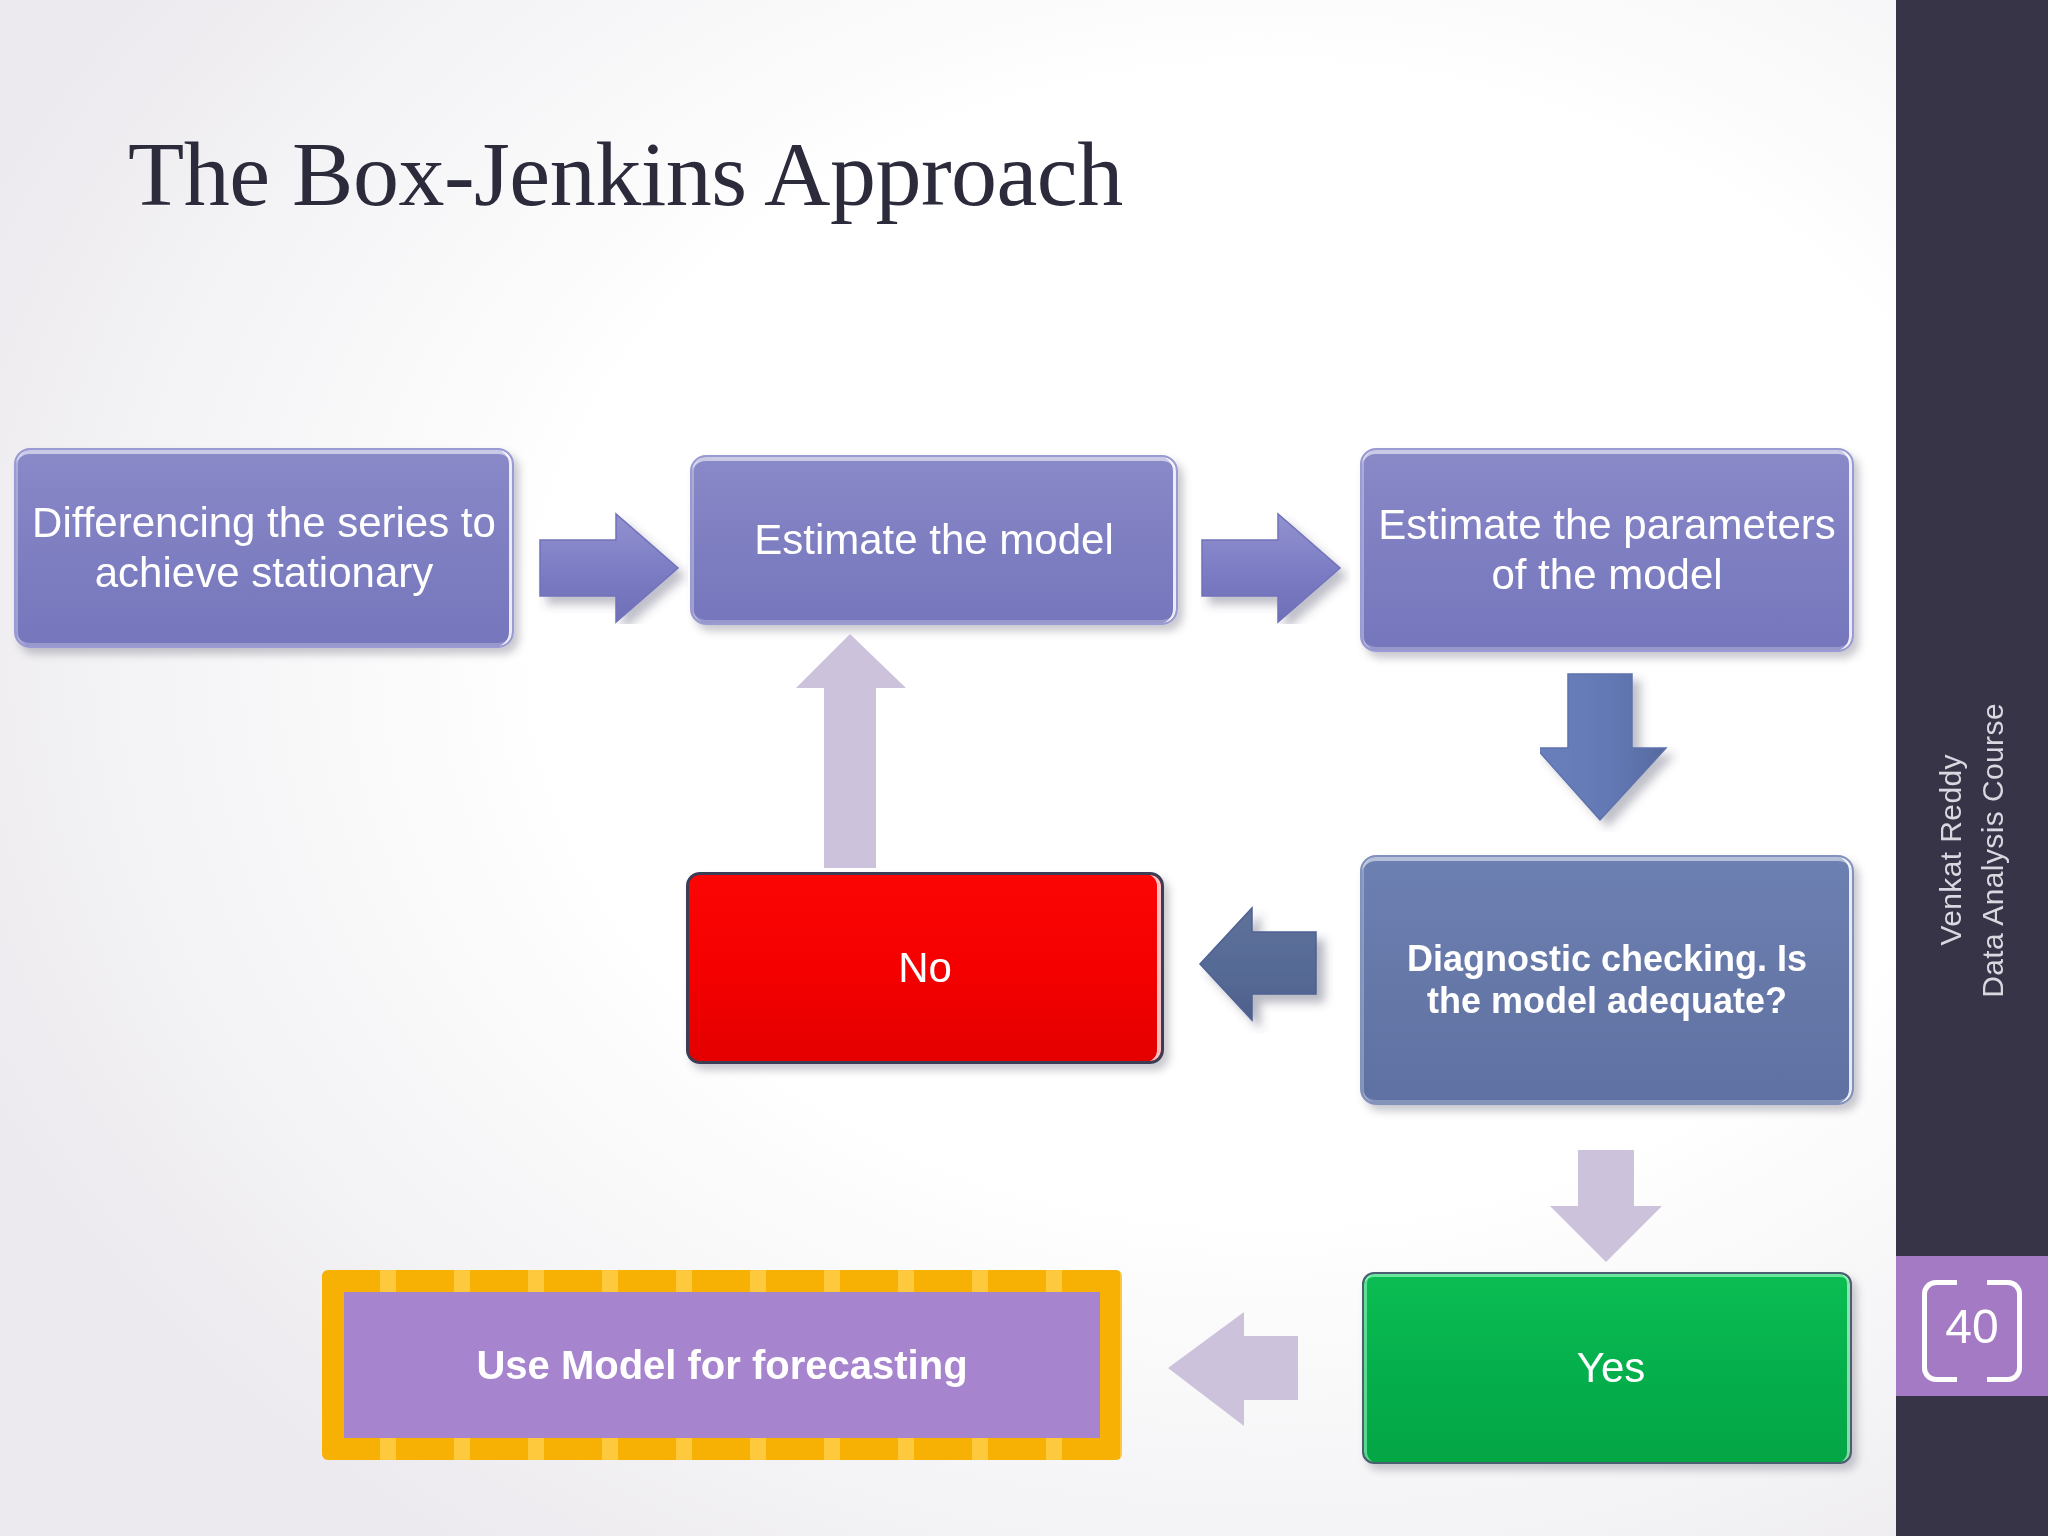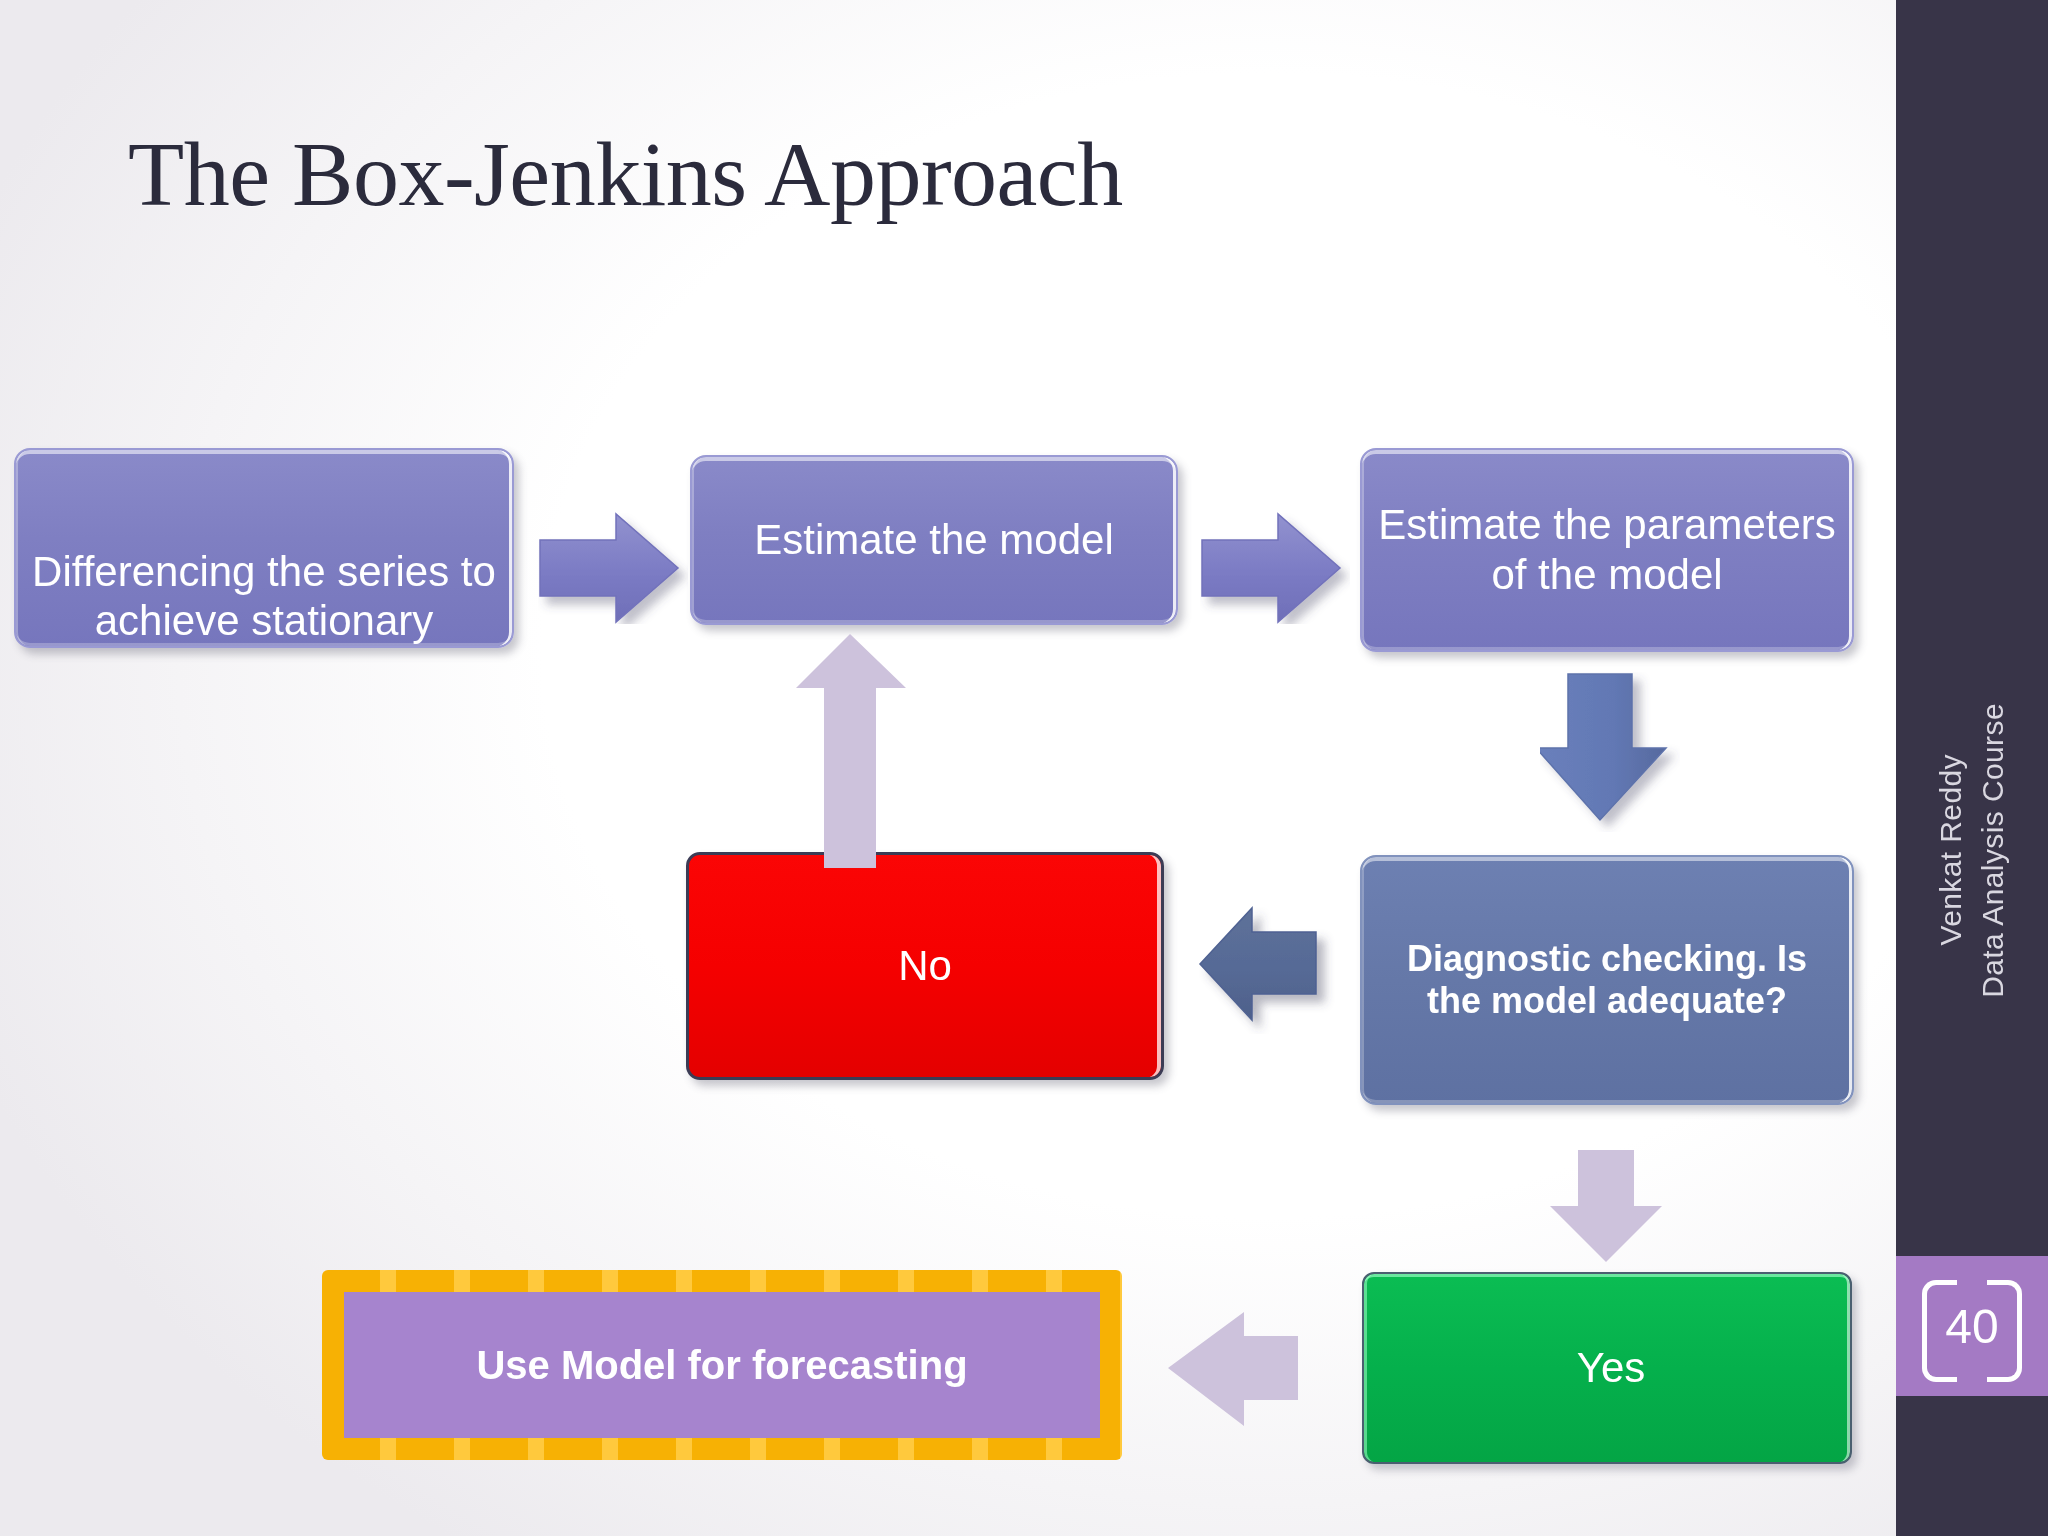--- a/index.html
+++ b/index.html
@@ -207,37 +207,37 @@
   }
   .arrow svg { display: block; }
 </style>
 </head>
 <body>
 
 <div id="slide">
 
   <div id="title">The Box-Jenkins Approach</div>
 
-  <div class="fbox style-periwinkle" style="left:14px; top:448px; width:500px; height:200px;align-items:flex-end;">
+  <div class="fbox style-periwinkle" style="left:14px; top:448px; width:500px; height:200px;">
     <span class="label">Differencing the series to achieve stationary</span>
   </div>
 
   <div class="fbox style-periwinkle" style="left:690px; top:455px; width:488px; height:170px;">
     <span class="label">Estimate the model</span>
   </div>
 
   <div class="fbox style-periwinkle" style="left:1360px; top:448px; width:494px; height:204px;justify-content:center;">
     <span class="label">Estimate the parameters of the model</span>
   </div>
 
   <div class="fbox style-slate" style="left:1360px; top:855px; width:494px; height:250px;">
     <span class="label">Diagnostic checking. Is the model adequate?</span>
   </div>
 
-  <div class="fbox style-red" style="left:686px; top:852px; width:478px; height:228px; border-radius:14px;">
+  <div class="fbox style-red" style="left:686px; top:872px; width:478px; height:192px; border-radius:14px;">
     <span class="label">No</span>
   </div>
 
   <div class="fbox style-green" style="left:1362px; top:1272px; width:490px; height:192px; border-radius:12px;">
     <span class="label">Yes</span>
   </div>
 
   <div id="forecast-wrap">
     <div id="forecast-box">
       <span>Use Model for forecasting</span>

